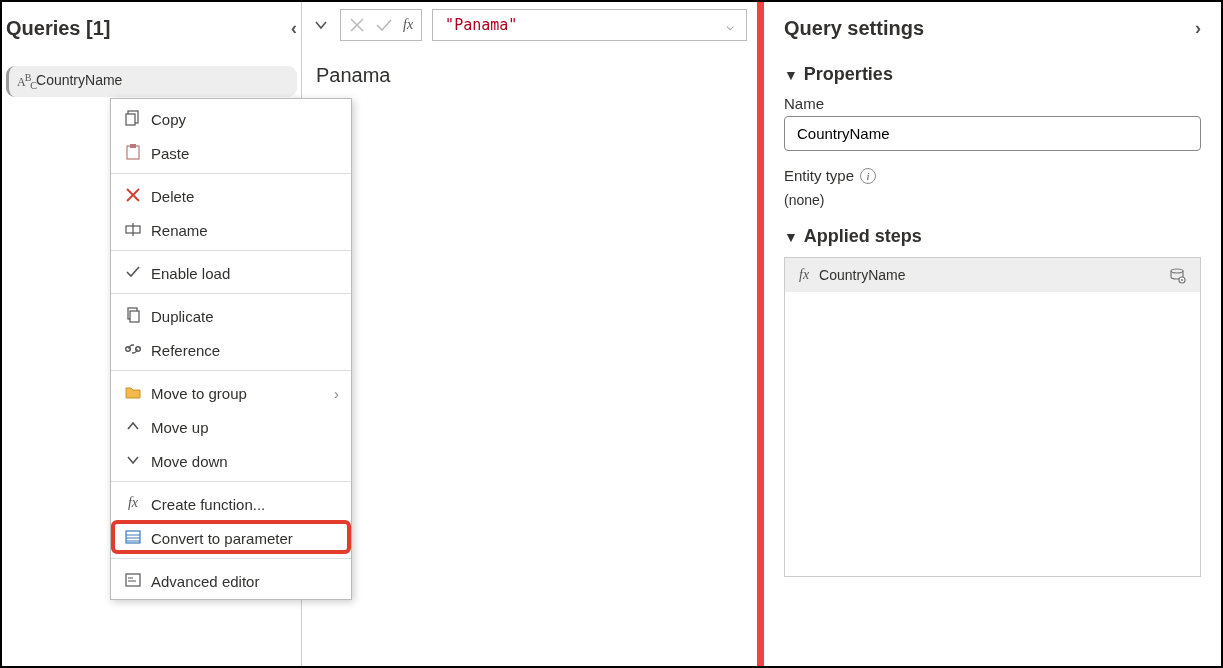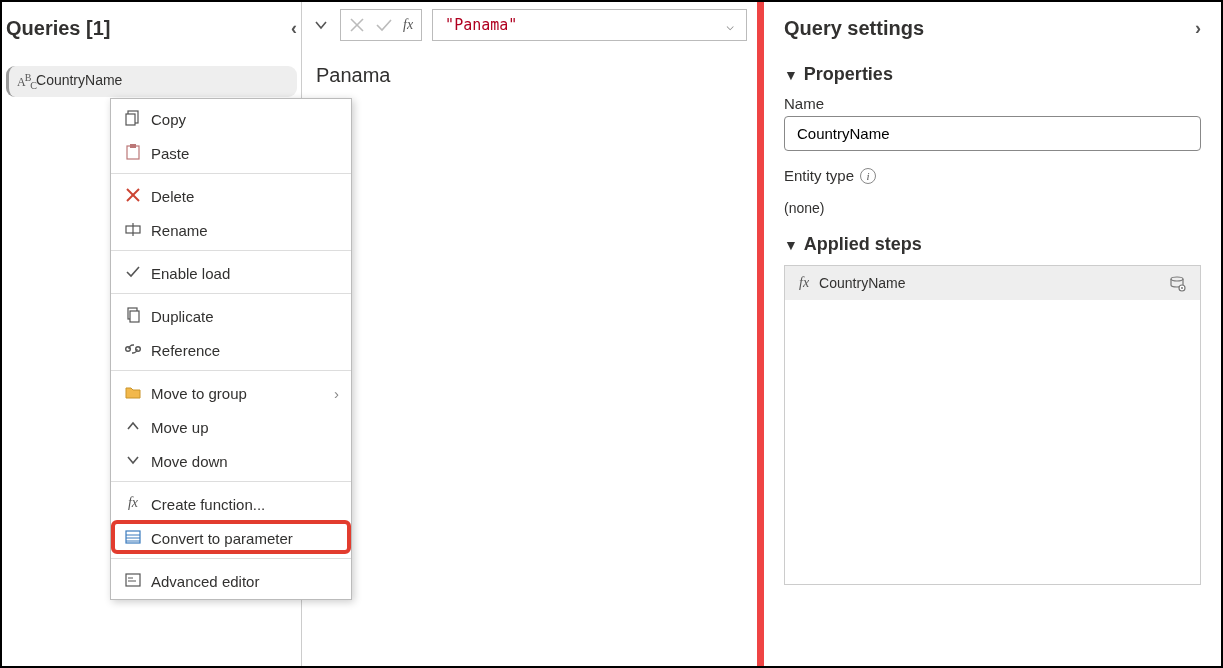--- a/index.html
+++ b/index.html
@@ -368,21 +368,21 @@
   <div class="section-toggle">
     <span class="caret">▼</span>
     <span>Properties</span>
   </div>
   <div class="field-label">Name</div>
   <input class="text-input" value="CountryName" style="">
   <div class="field-label" style="margin-top:16px;">
     <span>Entity type</span>
     <span class="info-circle">i</span>
   </div>
-  <div style="margin-top:16px;">(none)</div>
+  <div style="margin-top:8px;">(none)</div>
 
   <div class="section-toggle">
     <span class="caret">▼</span>
     <span>Applied steps</span>
   </div>
   <div class="steps-list">
     <div class="step-item">
       <span class="fx-italic">fx</span>
       <span>CountryName</span>
       <span class="spacer"></span>

